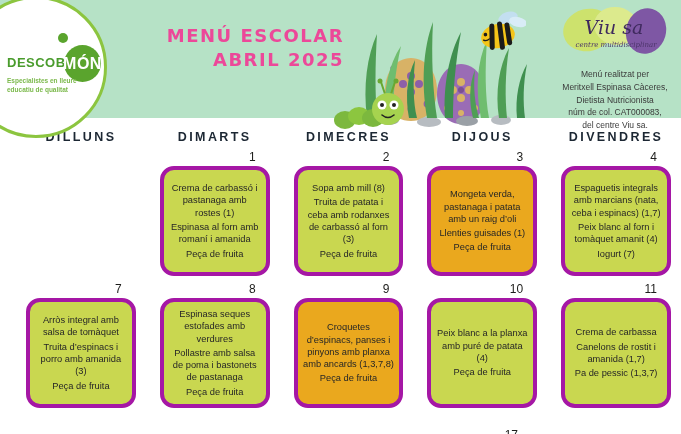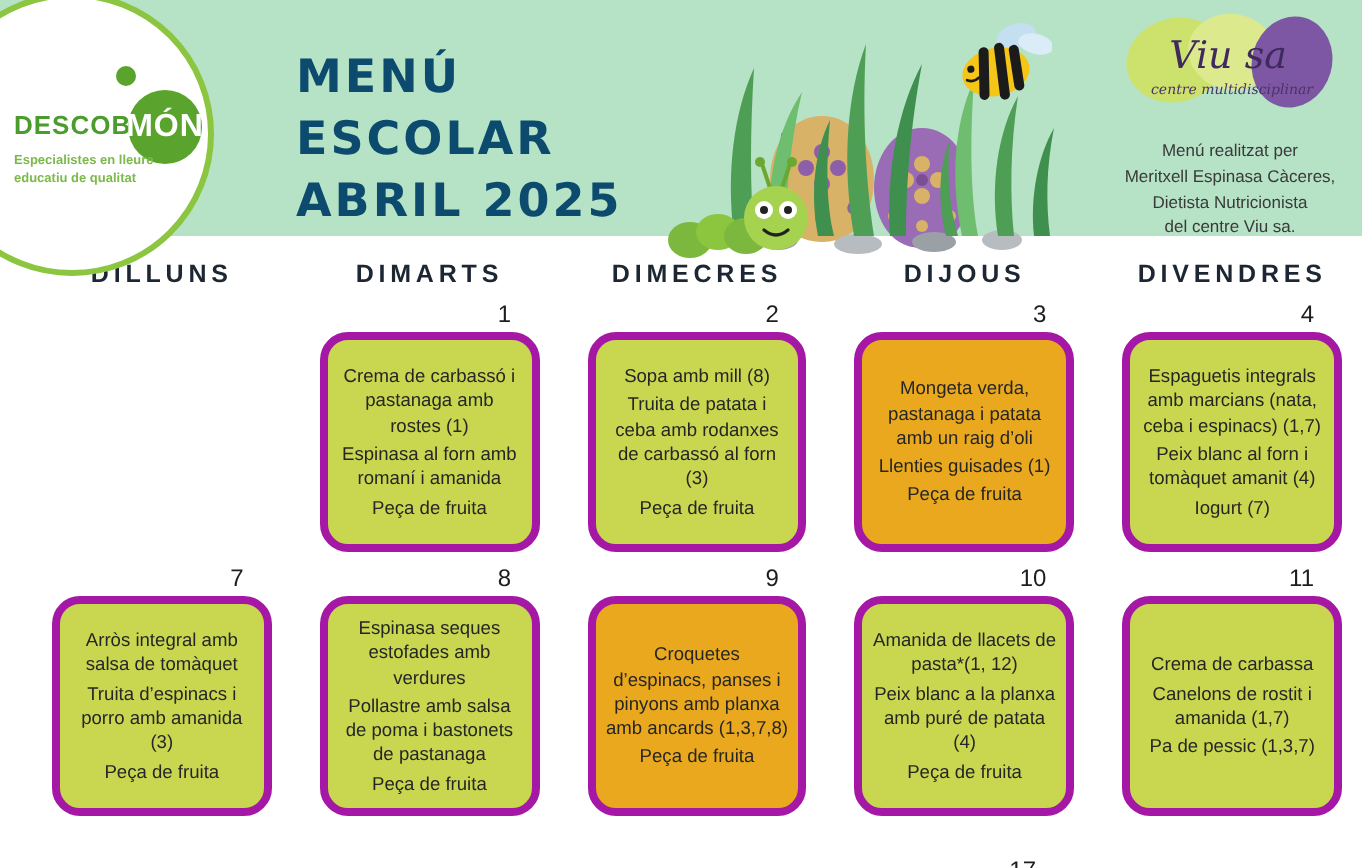--- a/index.html
+++ b/index.html
@@ -16,22 +16,22 @@
   }
   .brand-text { position:absolute; left:7px; top:55px; z-index:4;
     color:#4a9c2d; font-weight:bold; font-size:13px; letter-spacing:.5px; }
   .brand-circle { position:absolute; left:64px; top:45px; width:37px; height:37px; z-index:4;
     border-radius:50%; background:#5aa42d; color:#fff; font-weight:bold; font-size:16px;
     display:flex; align-items:center; justify-content:center; letter-spacing:.5px; }
   .brand-dot { position:absolute; left:58px; top:33px; width:10px; height:10px; z-index:4;
     border-radius:50%; background:#5aa42d; }
   .brand-tagline { position:absolute; left:7px; top:77px; z-index:4; width:85px;
     color:#7cb94c; font-size:6.5px; line-height:1.35; font-weight:bold; }
-  .title { position:absolute; left:148px; top:24px; width:196px; text-align:left; z-index:2;
-    color:#0c4a6e; font-weight:bold; font-size:23px; letter-spacing:1.5px; line-height:1.35;
+  .title { position:absolute; left:148px; top:24px; width:196px; text-align:right; z-index:2;
+    color:#ec4899; font-weight:bold; font-size:18px; letter-spacing:1.5px; line-height:1.35;
     font-family:"DejaVu Sans", sans-serif; }
   .deco { position:absolute; z-index:2; }
   .viu-block { position:absolute; left:556px; top:4px; width:118px; z-index:2; text-align:center; }
   .viu-credit { margin-top:6px; color:#3a3a3a; font-size:8.5px; line-height:1.5; }
   
   .calendar { position:absolute; left:26px; top:130px; width:645px; }
   .grid-row { display:grid; grid-template-columns:repeat(5,1fr); gap:24px; }
   .day-header { text-align:center; color:#1c2733; font-weight:bold;
     font-size:12.5px; letter-spacing:2.4px; }
   .week-row { margin-top:0; }
@@ -145,20 +145,21 @@
       <ellipse cx="28" cy="26" rx="25" ry="21" fill="#cde26d" transform="rotate(-14 28 26)"></ellipse>
       <ellipse cx="56" cy="22" rx="22" ry="19" fill="#dcea8d" transform="rotate(10 56 22)"></ellipse>
       <ellipse cx="86" cy="27" rx="20" ry="23" fill="#7e57a4" transform="rotate(16 86 27)"></ellipse>
       <text x="54" y="30" text-anchor="middle" font-family="DejaVu Serif, serif" font-style="italic" font-size="19" fill="#3f2a5e">Viu sa</text>
       <text x="56" y="43" text-anchor="middle" font-family="DejaVu Serif, serif" font-style="italic" font-size="7" fill="#4a3368">centre multidisciplinar</text>
     </svg>
     <div class="viu-credit" id="credit">
         <div>Menú realitzat per</div>
         <div>Meritxell Espinasa Càceres,</div>
         <div>Dietista Nutricionista</div>
+        <div>núm de col. CAT000083,</div>
         <div>del centre Viu sa.</div>
       </div>
   </div>
 
   <div class="calendar">
     <div class="grid-row" id="day-headers">
         <div class="day-header">DILLUNS</div>
         <div class="day-header">DIMARTS</div>
         <div class="day-header">DIMECRES</div>
         <div class="day-header">DIJOUS</div>
@@ -223,21 +224,20 @@
           <div class="cell-wrap">
     <div class="day-num">9</div>
     <div class="cell orange">
               <div class="menu-line">Croquetes d’espinacs, panses i pinyons amb planxa amb ancards (1,3,7,8)</div>
               <div class="menu-line">Peça de fruita</div>
             </div>
   </div>
           <div class="cell-wrap">
     <div class="day-num">10</div>
     <div class="cell green">
-              <div class="menu-line">Amanida de llacets de pasta*(1, 12)</div>
               <div class="menu-line">Peix blanc a la planxa amb puré de patata (4)</div>
               <div class="menu-line">Peça de fruita</div>
             </div>
   </div>
           <div class="cell-wrap">
     <div class="day-num">11</div>
     <div class="cell green">
               <div class="menu-line">Crema de carbassa</div>
               <div class="menu-line">Canelons de rostit i amanida (1,7)</div>
               <div class="menu-line">Pa de pessic (1,3,7)</div>

